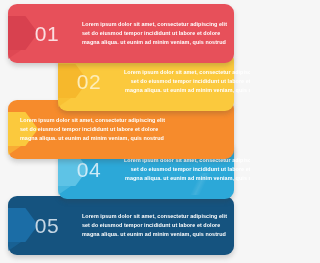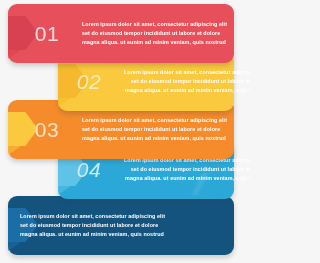--- a/index.html
+++ b/index.html
@@ -98,21 +98,21 @@
   }
   .band .desc div { white-space: nowrap; }
 
   
   .band.align-left  { left: 8px;  width: 226px; }
   .band.align-right { left: 58px; width: 176px; }
 
   .band.align-left  .num  { width: 46px; margin-left: 16px; }
   .band.align-left  .desc { margin-left: 12px; text-align: left; }
 
-  .band.align-right .num  { width: 46px; margin-left: 8px; font-style: italic; }
+  .band.align-right .num  { width: 46px; margin-left: 8px; }
   .band.align-right .desc { margin-left: 12px; text-align: right; }
 
   
   #band-1 { top: 4px;   z-index: 10; }
   #band-2 { top: 52px;  z-index: 9;  }
   #band-3 { top: 100px; z-index: 8;  }
   #band-4 { top: 140px; z-index: 7;  }
   #band-5 { top: 196px; z-index: 6;  }
 
   
@@ -159,21 +159,20 @@
         <div>magna aliqua. ut eunim ad minim veniam, quis nostrud</div>
       </div>
     </div>
   </div>
 
   <div class="band align-left" id="band-3">
     <div class="plate" style="background: rgb(246, 139, 44);"></div>
     <div class="chevron" style="background: rgb(251, 201, 61);"></div>
     <div class="fold" style="background: rgb(251, 201, 61);"></div>
     <div class="content">
-      <div class="num" style="color: rgb(253, 227, 198);">03</div>
       <div class="desc" style="color: rgb(255, 255, 255);">
         <div>Lorem ipsum dolor sit amet, consectetur adipiscing elit</div>
         <div>set do eiusmod tempor incididunt ut labore et dolore</div>
         <div>magna aliqua. ut eunim ad minim veniam, quis nostrud</div>
       </div>
     </div>
   </div>
 
   <div class="band align-right" id="band-4">
     <div class="plate" style="background: rgb(44, 168, 216);"></div>
@@ -188,20 +187,21 @@
       </div>
     </div>
     <div class="sheen"></div>
   </div>
 
   <div class="band align-left" id="band-5">
     <div class="plate" style="background: rgb(21, 83, 127);"></div>
     <div class="chevron" style="background: rgb(27, 109, 166);"></div>
     <div class="fold" style="background: rgb(27, 109, 166);"></div>
     <div class="content">
+      <div class="num" style="color: rgb(197, 214, 228);">05</div>
       <div class="desc" style="color: rgb(255, 255, 255);">
         <div>Lorem ipsum dolor sit amet, consectetur adipiscing elit</div>
         <div>set do eiusmod tempor incididunt ut labore et dolore</div>
         <div>magna aliqua. ut eunim ad minim veniam, quis nostrud</div>
       </div>
     </div>
   </div>
 
 </div>
 

